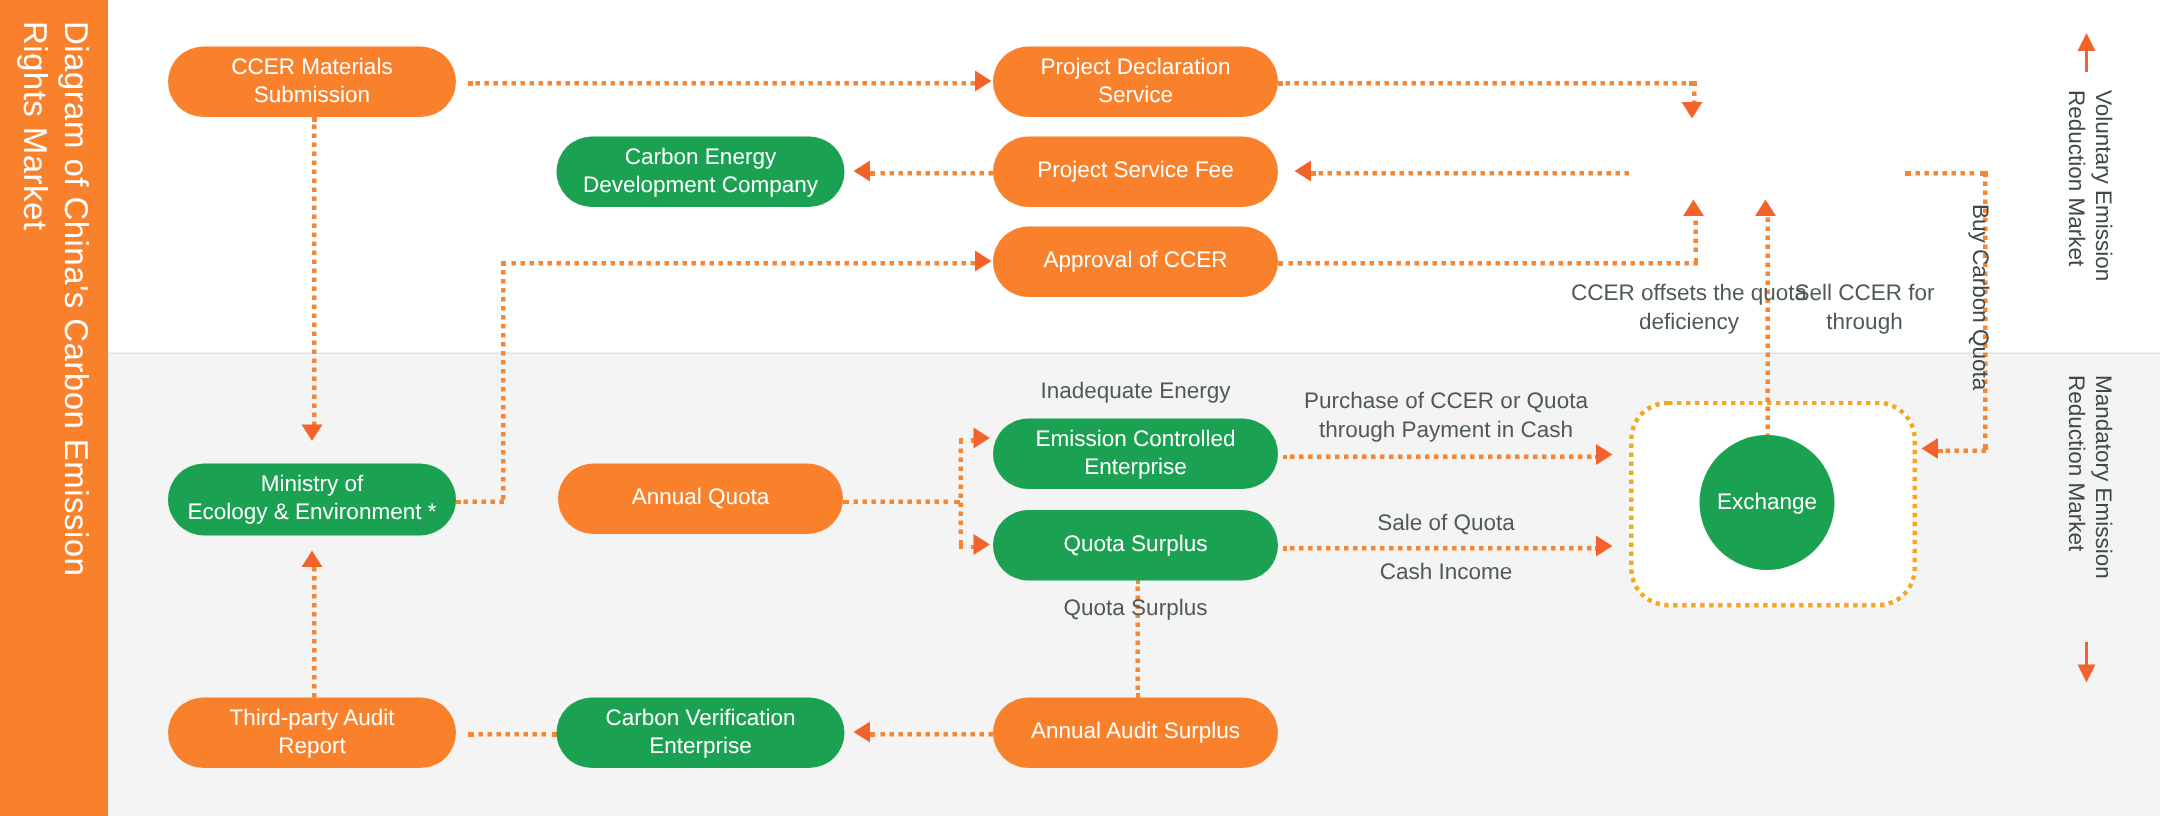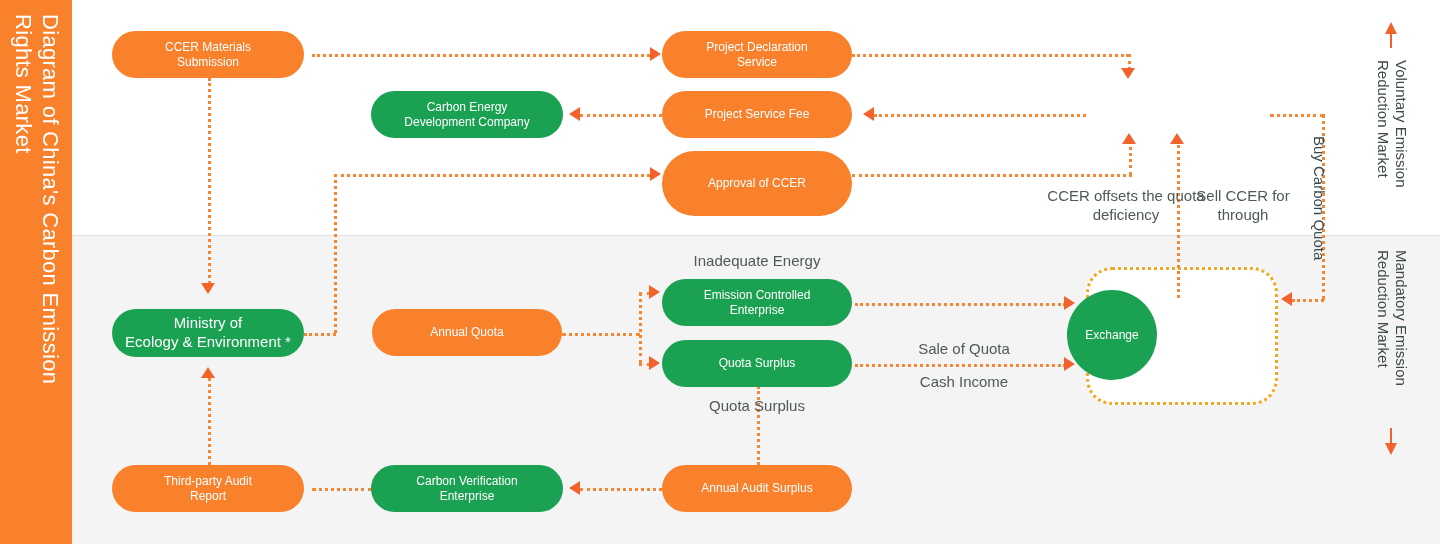--- a/index.html
+++ b/index.html
@@ -16,21 +16,21 @@
   .sidebar-title{
     position:absolute;left:0;top:0;width:544px;height:72px;
     transform-origin:0 0;transform:rotate(90deg) translate(0,-72px);
     display:flex;align-items:center;justify-content:flex-start;
     color:#fff;font-size:22px;line-height:1.22;letter-spacing:.3px;
     padding-left:14px;box-sizing:border-box;white-space:pre-line;
   }
 
   
   .node{position:absolute;display:flex;align-items:center;justify-content:center;
-        text-align:center;color:#fff;border-radius:999px;font-size:12px;line-height:1.24;
+        text-align:center;color:#fff;border-radius:999px;font-size:15px;line-height:1.24;
         box-sizing:border-box;padding:0 10px;white-space:pre-line;z-index:6;}
   .node.orange{background:#F9812C;}
   .node.green{background:#1BA152;}
   .node.circle{border-radius:50%;}
 
   
   .lbl{position:absolute;color:#4e5a56;font-size:15px;line-height:1.25;text-align:center;
        white-space:pre-line;z-index:7;}
   .vlbl{position:absolute;color:#3d4a47;font-size:15px;line-height:1.2;z-index:7;
         writing-mode:vertical-rl;text-orientation:mixed;white-space:pre-line;}
@@ -130,34 +130,34 @@
 Submission</div>
 
   <div class="node green" style="left:371px;top:91px;width:192px;height:47px;">Carbon Energy
 Development Company</div>
 
   <div class="node orange" style="left:662px;top:31px;width:190px;height:47px;">Project Declaration
 Service</div>
 
   <div class="node orange" style="left:662px;top:91px;width:190px;height:47px;">Project Service Fee</div>
 
-  <div class="node orange" style="left:662px;top:151px;width:190px;height:65px;">Approval of CCER</div>
+  <div class="node orange" style="left:662px;top:151px;width:190px;height:47px;">Approval of CCER</div>
 
 
   <div class="node green" style="left:112px;top:309px;width:192px;height:48px;font-size:15px;">Ministry of
 Ecology &amp; Environment *</div>
 
   <div class="node orange" style="left:372px;top:309px;width:190px;height:47px;">Annual Quota</div>
 
   <div class="node green" style="left:662px;top:279px;width:190px;height:47px;">Emission Controlled
 Enterprise</div>
 
   <div class="node green" style="left:662px;top:340px;width:190px;height:47px;">Quota Surplus</div>
 
-  <div class="node green circle" style="left:1067px;top:290px;width:90px;height:90px;text-align:center;">Exchange</div>
+  <div class="node green circle" style="left:1133px;top:290px;width:90px;height:90px;text-align:center;">Exchange</div>
 
   <div class="node orange" style="left:112px;top:465px;width:192px;height:47px;">Third-party Audit
 Report</div>
 
   <div class="node green" style="left:371px;top:465px;width:192px;height:47px;">Carbon Verification
 Enterprise</div>
 
   <div class="node orange" style="left:662px;top:465px;width:190px;height:47px;">Annual Audit Surplus</div>
 
   <div class="lbl" style="left:1035px;top:187px;width:182px;">CCER offsets the quota
@@ -165,20 +165,22 @@
 
   <div class="lbl" style="left:1188px;top:187px;width:110px;">Sell CCER for
 through</div>
 
   <div class="vlbl" style="left:1310px;top:136px;height:150px;">Buy Carbon Quota</div>
 
   <div class="lbl" style="left:666px;top:252px;width:182px;">Inadequate Energy</div>
 
   <div class="lbl" style="left:666px;top:397px;width:182px;">Quota Surplus</div>
 
+  <div class="lbl" style="left:858px;top:259px;width:212px;">Purchase of CCER or Quota
+through Payment in Cash</div>
 
   <div class="lbl" style="left:858px;top:373px;width:212px;">Cash Income</div>
 
   <div class="lbl" style="left:858px;top:340px;width:212px;">Sale of Quota</div>
 
   <div class="mk-arrow up" style="left:1385px;top:22px;"></div>
   <div class="mk-stem" style="left:1390px;top:32px;height:16px;"></div>
   <div class="vlbl" style="left:1374px;top:60px;height:166px;">Voluntary Emission
 Reduction Market</div>
 

